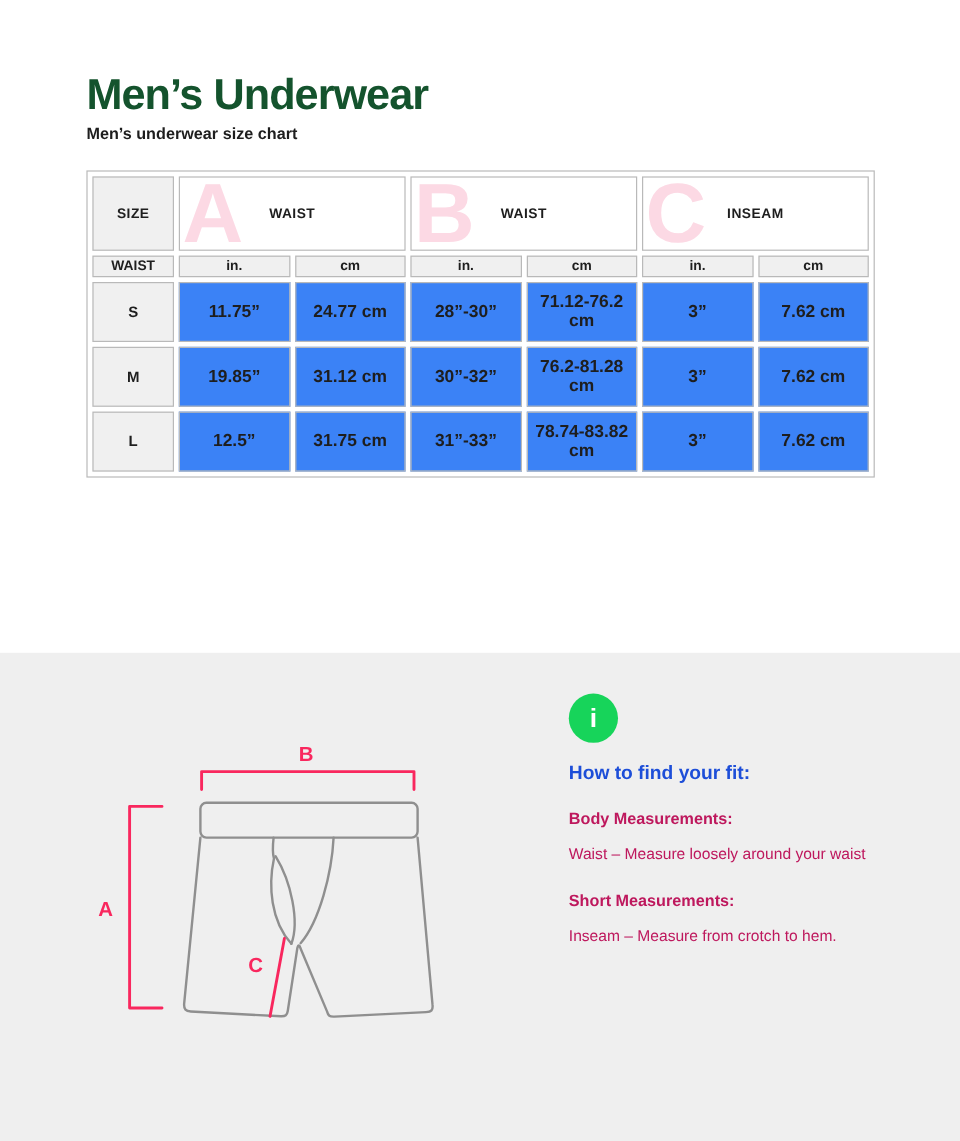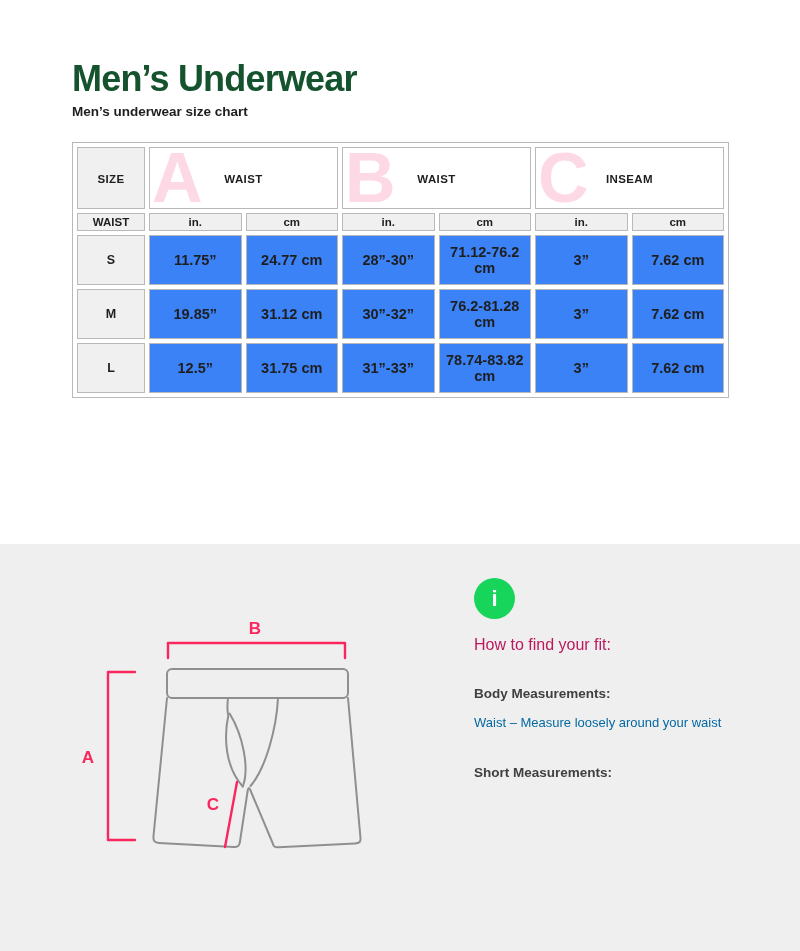--- a/index.html
+++ b/index.html
@@ -52,25 +52,25 @@
   }
   .diagram-svg { position: absolute; left: 60px; top: 42px; }
 
   .fit-guide { position: absolute; left: 474px; top: 34px; width: 320px; }
   .info-icon {
     width: 41px; height: 41px; border-radius: 50%;
     background: #17D45A; color: #ffffff;
     display: flex; align-items: center; justify-content: center;
     font-size: 22px; font-weight: 700; font-style: normal;
   }
-  .fit-heading { margin-top: 17px; font-size: 16px; font-weight: 400; color: #be185d; }
-  .fit-section-title { margin-top: 32px; font-size: 13.5px; font-weight: 700; color: #404040; }
+  .fit-heading { margin-top: 17px; font-size: 16px; font-weight: 700; color: #1d4ed8; }
+  .fit-section-title { margin-top: 21px; font-size: 13.5px; font-weight: 700; color: #be185d; }
   .fit-item {
     margin-top: 13px; font-size: 13px; font-weight: 400;
-    color: #0369a1; line-height: 1.45; white-space: pre-line;
+    color: #be185d; line-height: 1.45; white-space: pre-line;
   }
 </style>
 </head>
 <body>
 
 <div class="page-title">Men’s Underwear</div>
 <div class="page-subtitle">Men’s underwear size chart</div>
 
 <table class="size-chart">
   <colgroup>
@@ -167,15 +167,16 @@
   </svg>
 
   <div class="fit-guide">
     <div class="info-icon">i</div>
     <div class="fit-heading">How to find your fit:</div>
 
     <div class="fit-section-title">Body Measurements:</div>
     <div class="fit-item">Waist – Measure loosely around your waist</div>
 
     <div class="fit-section-title">Short Measurements:</div>
+    <div class="fit-item">Inseam – Measure from crotch to hem.</div>
   </div>
 
 </div>
 
 </body></html>

